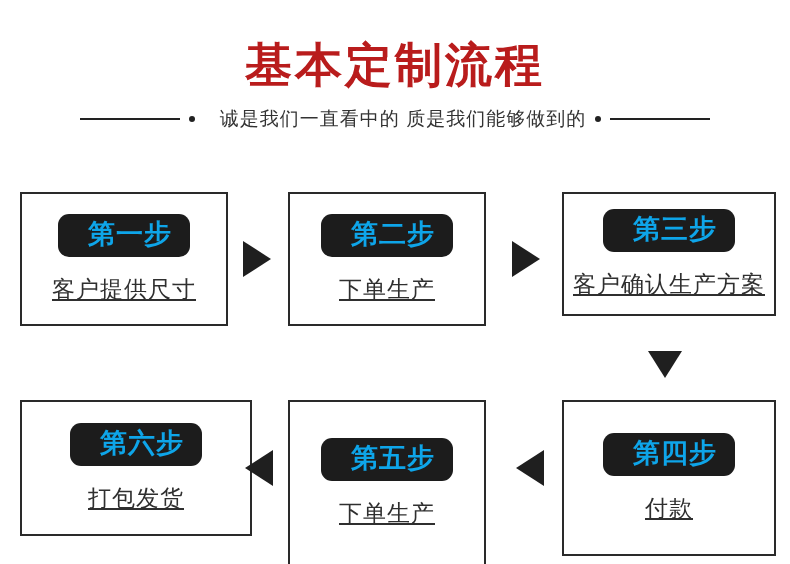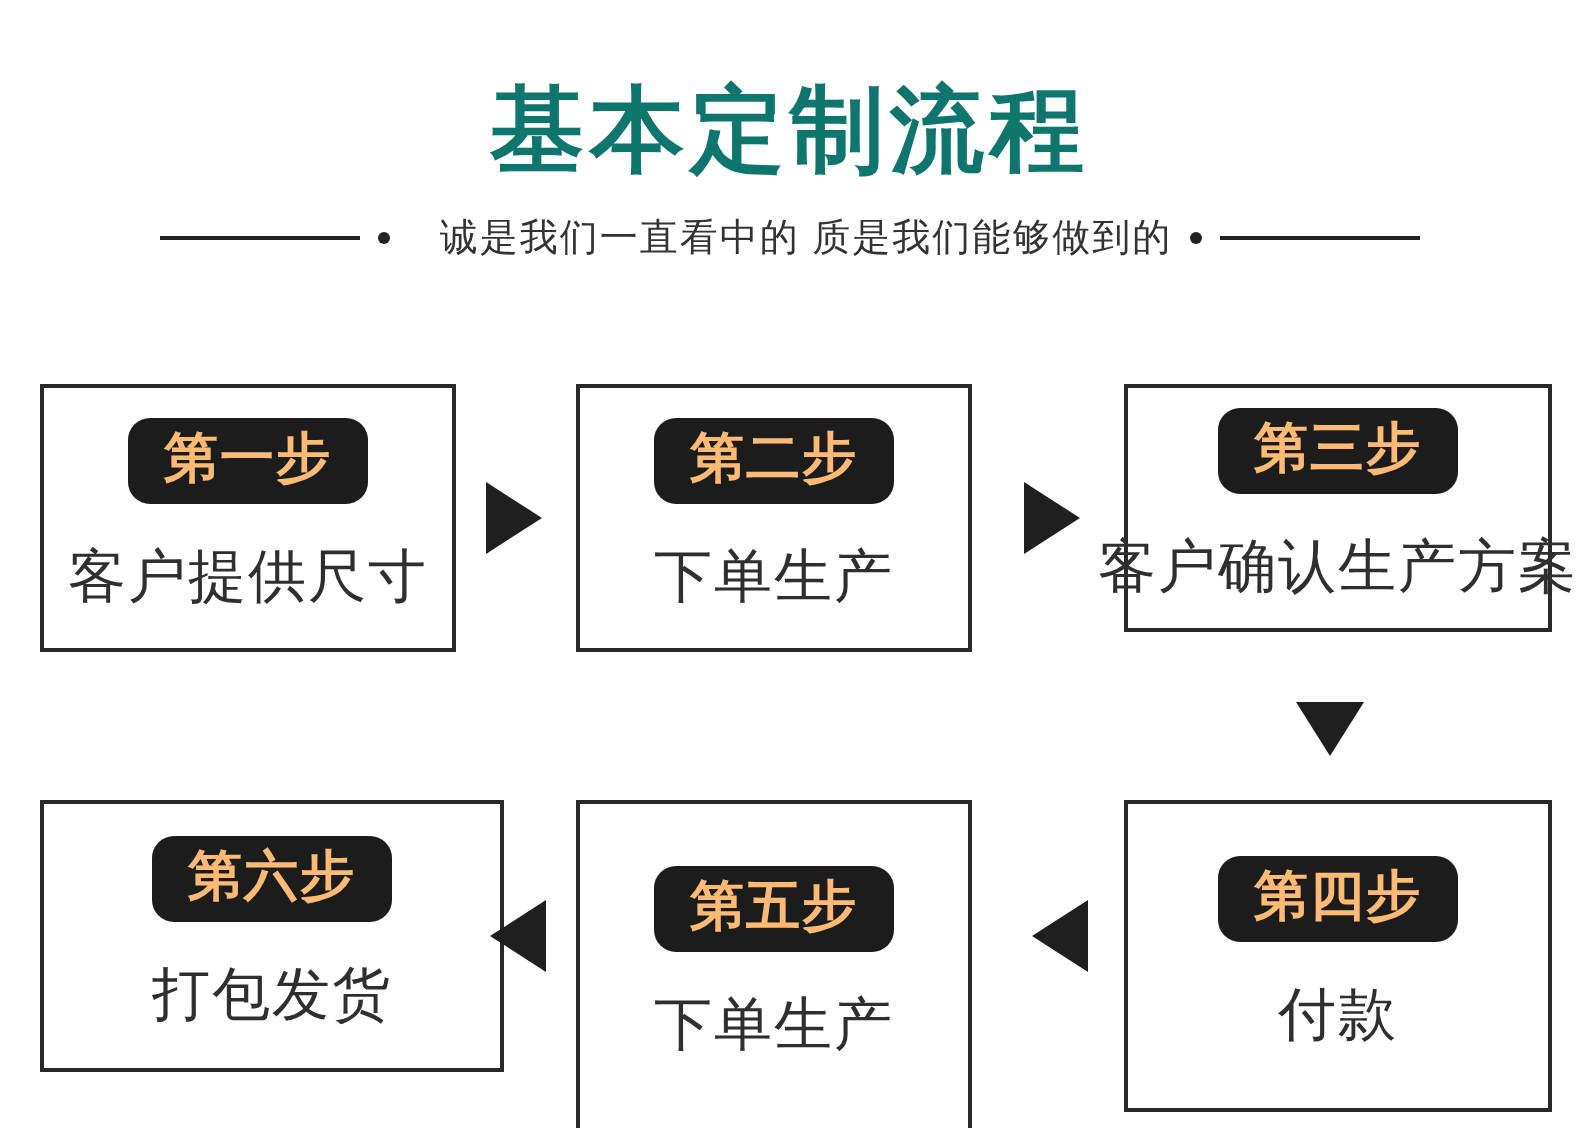--- a/index.html
+++ b/index.html
@@ -17,21 +17,21 @@
   }
   .title {
     position: absolute;
     top: 34px;
     left: 0;
     width: 100%;
     text-align: center;
     font-size: 47px;
     font-weight: 800;
     letter-spacing: 3px;
-    color: #0f766e;
+    color: #b91c1c;
   }
   .subtitle-row {
     position: absolute;
     top: 106px;
     left: 0;
     width: 100%;
     display: flex;
     align-items: center;
     justify-content: center;
     gap: 9px;
@@ -59,33 +59,34 @@
     border: 2px solid #2a2a2a;
     background: #ffffff;
     display: flex;
     flex-direction: column;
     align-items: center;
     justify-content: center;
     gap: 17px;
   }
   .pill {
     background: #1c1c1c;
-    color: #fdba74;
+    color: #0ea5e9;
     font-size: 27px;
     font-weight: 700;
     line-height: 1;
-    padding: 7px 18px 9px 18px;
+    padding: 7px 18px 9px 30px;
     border-radius: 11px;
     letter-spacing: 1px;
   }
   .desc {
-    font-size: 29px;
+    font-size: 23px;
     color: #2f2f2f;
     letter-spacing: 1px;
     white-space: nowrap;
+    text-decoration: underline;
   }
   
   .pos-r1c1 { left: 20px;  top: 192px; width: 208px; height: 134px; }
   .pos-r1c2 { left: 288px; top: 192px; width: 198px; height: 134px; }
   .pos-r1c3 { left: 562px; top: 192px; width: 214px; height: 124px; }
   .pos-r2c1 { left: 20px;  top: 400px; width: 232px; height: 136px; }
   .pos-r2c2 { left: 288px; top: 400px; width: 198px; height: 166px; }
   .pos-r2c3 { left: 562px; top: 400px; width: 214px; height: 156px; }
   
   .arrow { position: absolute; width: 0; height: 0; }

